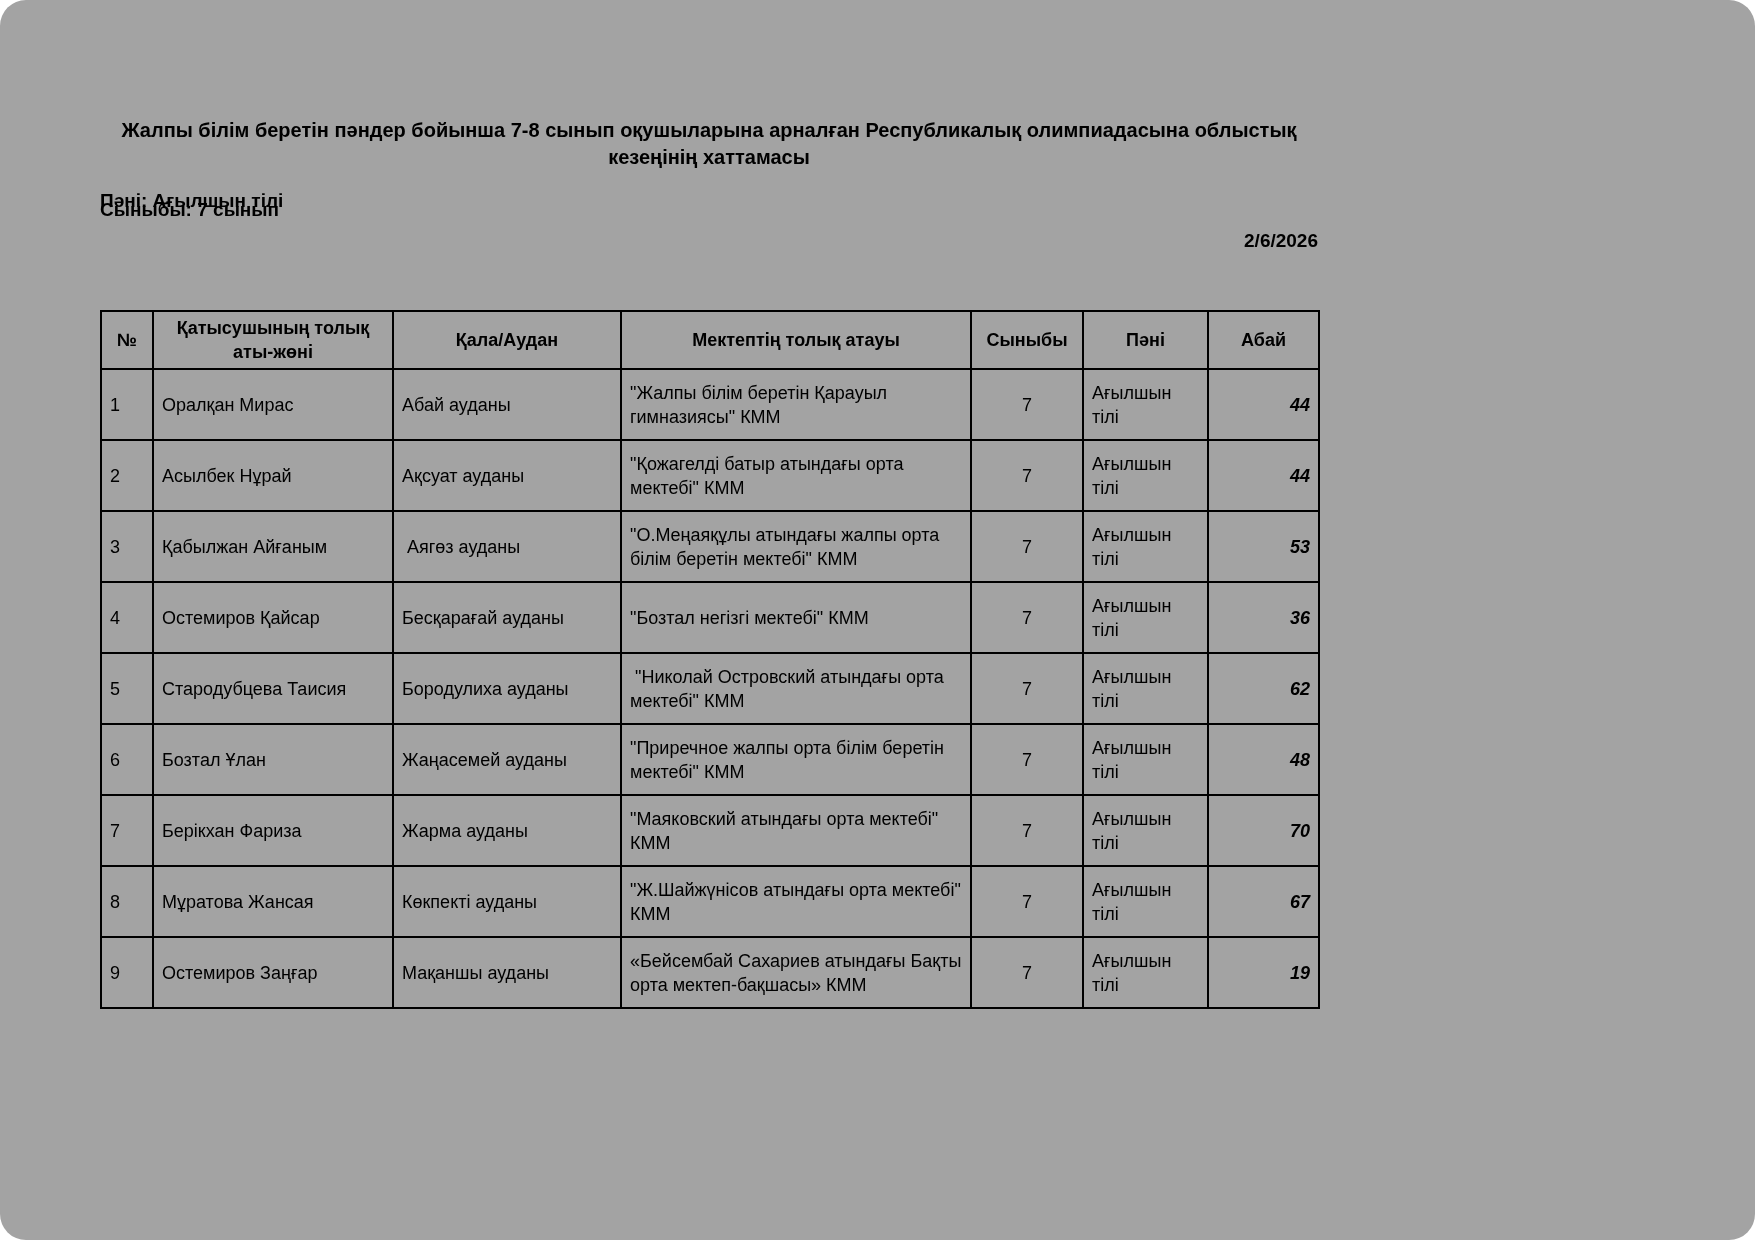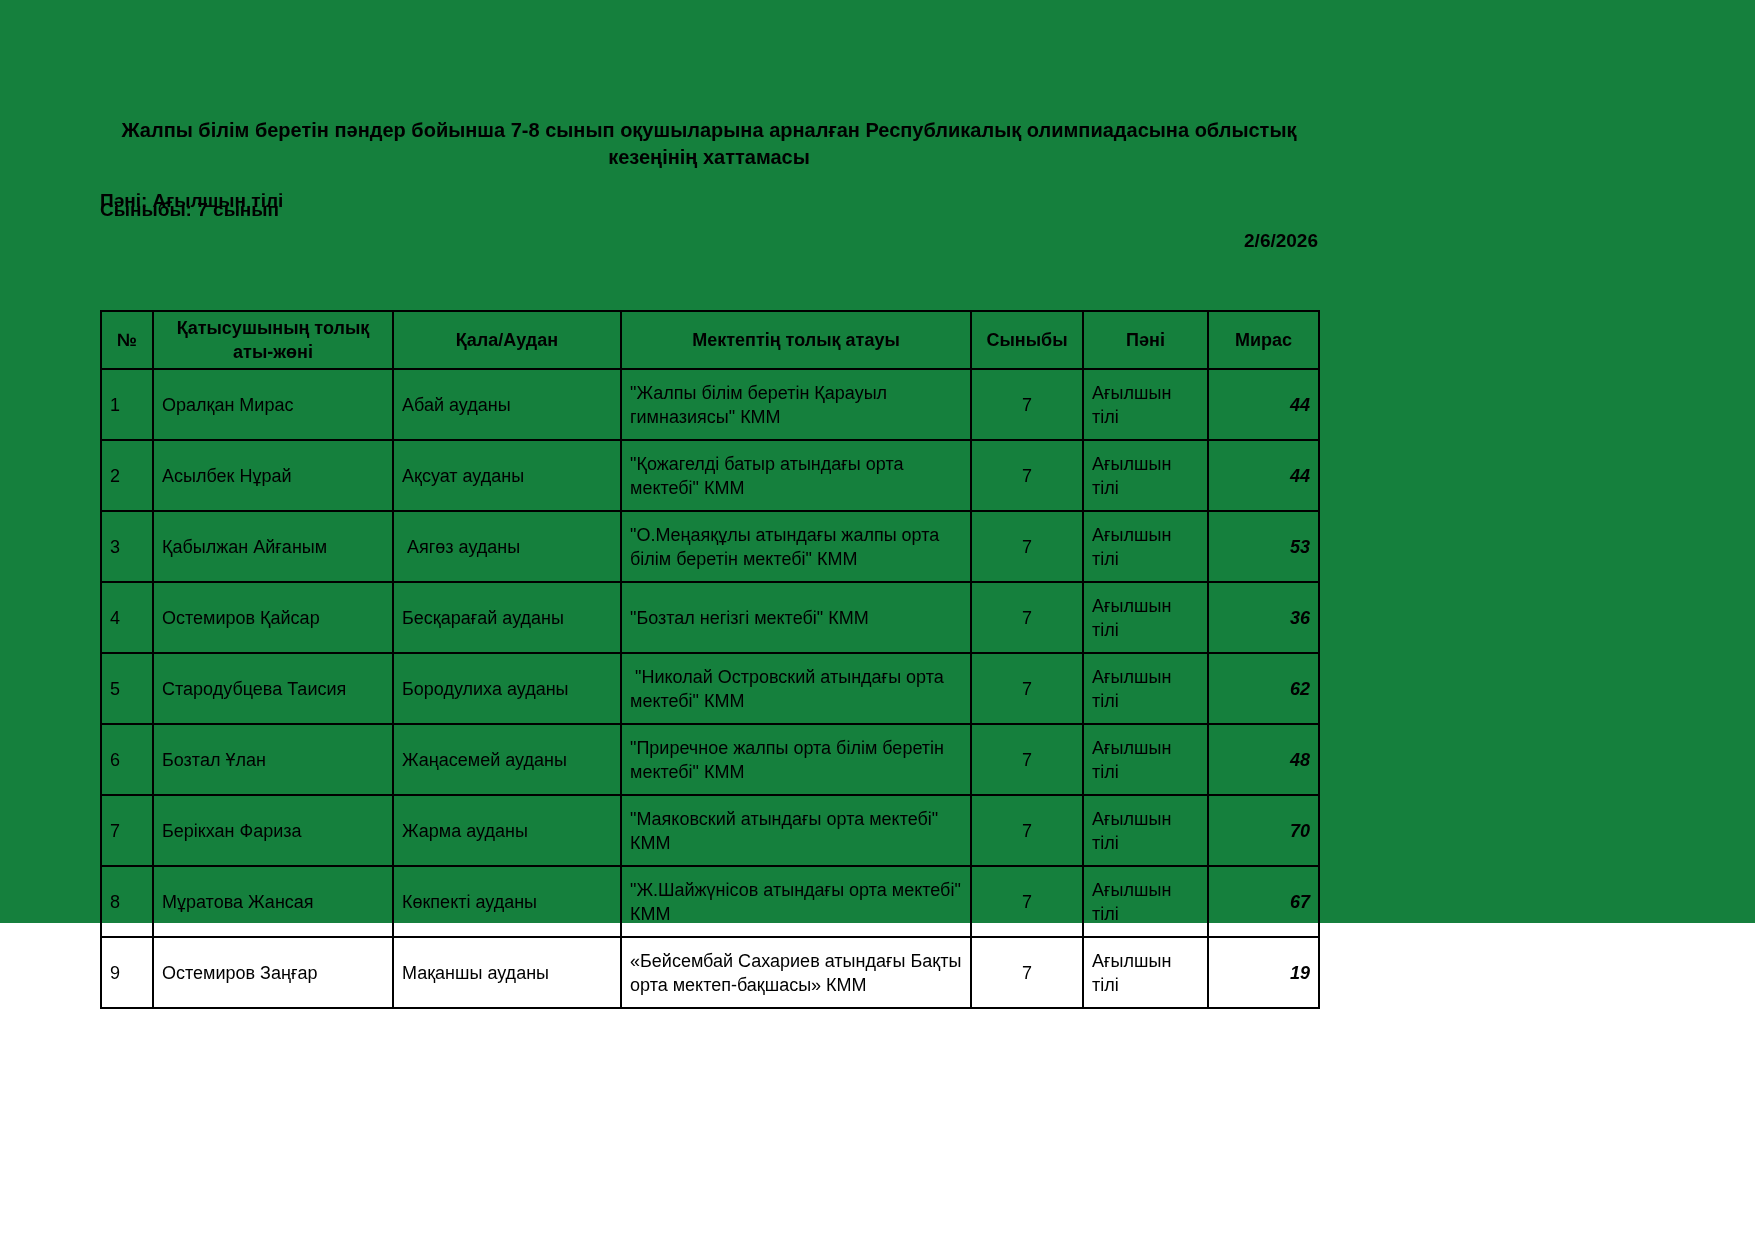--- a/index.html
+++ b/index.html
@@ -2,21 +2,21 @@
 <html lang="kk"><head>
 <meta charset="utf-8">
 <style>
   html,body{margin:0;padding:0;background:#ffffff;}
   body{
     width:1755px;height:1240px;
     font-family:"Liberation Sans","DejaVu Sans",sans-serif;
     color:#000;
     overflow:hidden;
   }
-  .page{position:relative;width:1755px;height:923px;background:#15803d;}
+  .page{position:relative;width:1755px;height:1240px;background:#a3a3a3;border-radius:26px;}
 
   .doc-title{
     position:absolute;left:100px;top:117px;width:1218px;
     text-align:center;font-weight:bold;font-size:20px;line-height:27px;
   }
 
   .meta-subject{
     position:absolute;left:100px;top:188px;
     font-weight:bold;font-size:19px;line-height:26px;
   }
@@ -73,21 +73,21 @@
       <col style="width:111px">
     </colgroup>
     <thead>
       <tr>
         <th class="col-num">№</th>
         <th class="col-name">Қатысушының толық аты-жөні</th>
         <th class="col-district">Қала/Аудан</th>
         <th class="col-school">Мектептің толық атауы</th>
         <th class="col-grade">Сыныбы</th>
         <th class="col-subject">Пәні</th>
-        <th class="col-score">Мирас</th>
+        <th class="col-score">Абай</th>
       </tr>
     </thead>
     <tbody>
       <tr>
         <td class="cell-num">1</td>
         <td class="cell-name">Оралқан Мирас</td>
         <td class="cell-district"><span>Абай ауданы</span></td>
         <td class="cell-school"><span>"Жалпы білім беретін Қарауыл гимназиясы" КММ</span></td>
         <td class="cell-grade">7</td>
         <td class="cell-subject">Ағылшын тілі</td>

